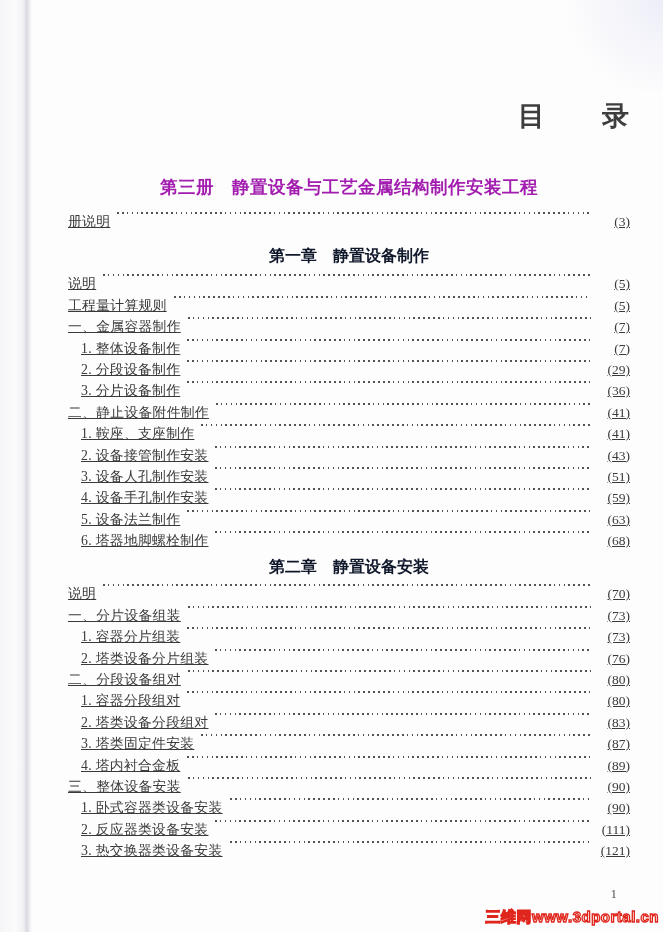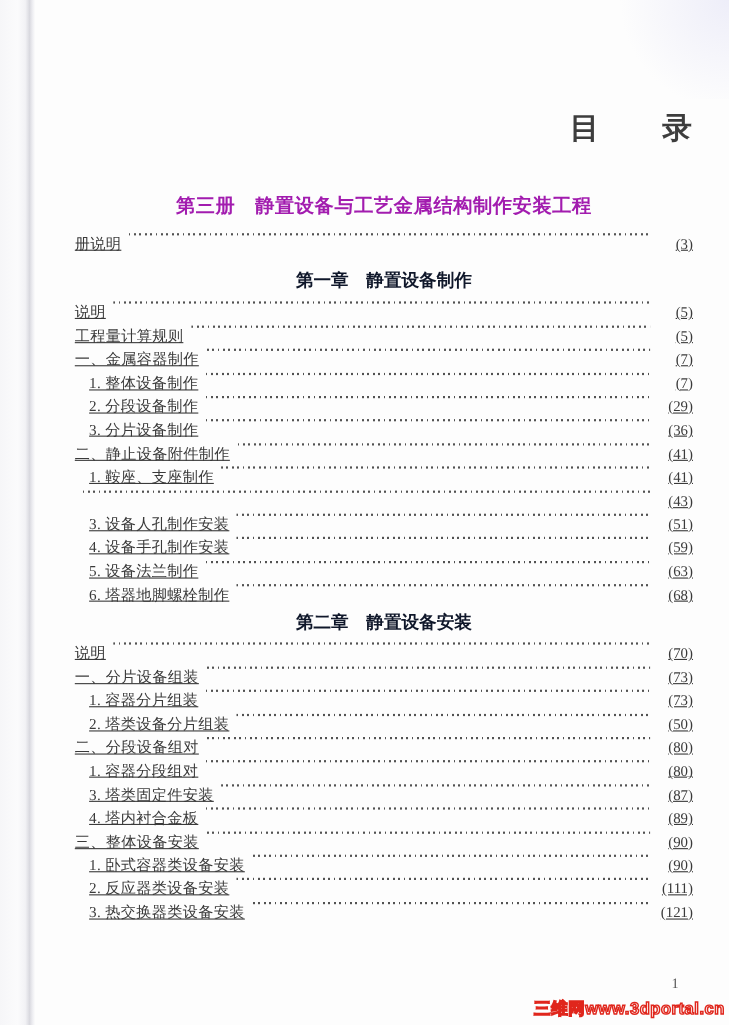--- a/index.html
+++ b/index.html
@@ -149,20 +149,21 @@
             <span class="lbl">二、静止设备附件制作</span>
             <span class="leader"></span>
             <span class="pg">(41)</span>
           </div>
           <div class="row lvl1">
             <span class="lbl">1. 鞍座、支座制作</span>
             <span class="leader"></span>
             <span class="pg">(41)</span>
           </div>
           <div class="row lvl1">
+            <span class="lbl">2. 设备接管制作安装</span>
             <span class="leader"></span>
             <span class="pg">(43)</span>
           </div>
           <div class="row lvl1">
             <span class="lbl">3. 设备人孔制作安装</span>
             <span class="leader"></span>
             <span class="pg">(51)</span>
           </div>
           <div class="row lvl1">
             <span class="lbl">4. 设备手孔制作安装</span>
@@ -195,31 +196,36 @@
             <span class="pg">(73)</span>
           </div>
           <div class="row lvl1">
             <span class="lbl">1. 容器分片组装</span>
             <span class="leader"></span>
             <span class="pg">(73)</span>
           </div>
           <div class="row lvl1">
             <span class="lbl">2. 塔类设备分片组装</span>
             <span class="leader"></span>
-            <span class="pg">(50)</span>
+            <span class="pg">(76)</span>
           </div>
           <div class="row lvl0">
             <span class="lbl">二、分段设备组对</span>
             <span class="leader"></span>
             <span class="pg">(80)</span>
           </div>
           <div class="row lvl1">
             <span class="lbl">1. 容器分段组对</span>
             <span class="leader"></span>
             <span class="pg">(80)</span>
+          </div>
+          <div class="row lvl1">
+            <span class="lbl">2. 塔类设备分段组对</span>
+            <span class="leader"></span>
+            <span class="pg">(83)</span>
           </div>
           <div class="row lvl1">
             <span class="lbl">3. 塔类固定件安装</span>
             <span class="leader"></span>
             <span class="pg">(87)</span>
           </div>
           <div class="row lvl1">
             <span class="lbl">4. 塔内衬合金板</span>
             <span class="leader"></span>
             <span class="pg">(89)</span>

